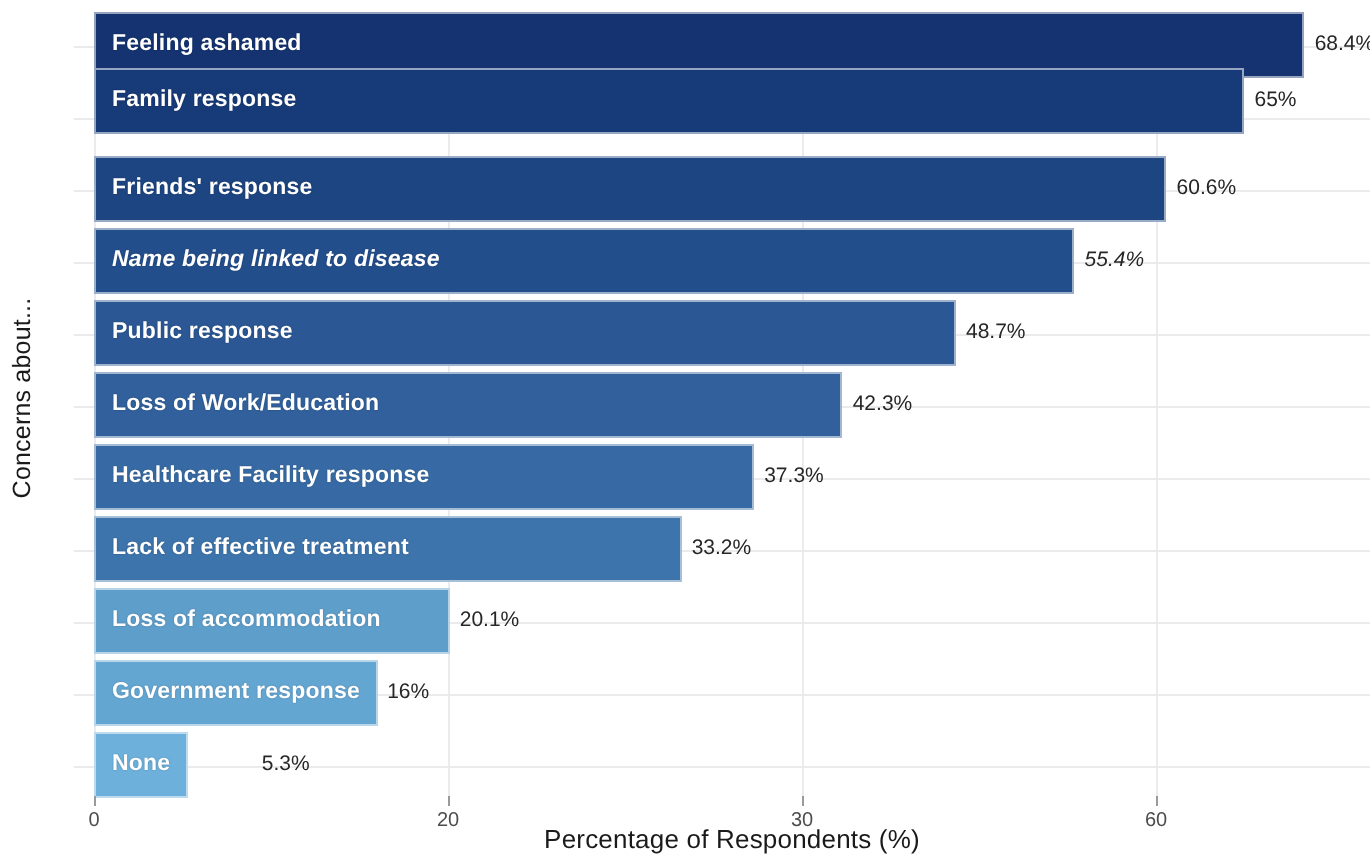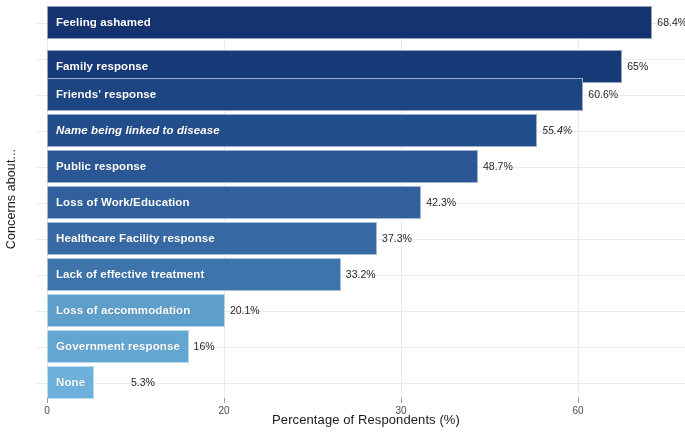--- a/index.html
+++ b/index.html
@@ -157,21 +157,21 @@
         <div class="gridline-h" style="top: 305px;"></div>
         <div class="gridline-h" style="top: 341px;"></div>
         <div class="gridline-h" style="top: 377px;"></div>
       </div>
     <div id="bars-layer">
         <div class="bar-row" style="top: 0px; width: 638px;">
           <div class="bar-rect" style="width: 605.34px; background: rgb(20, 51, 112);"></div>
           <div class="bar-label">Feeling ashamed</div>
           <div class="bar-value" style="left: 610.34px;">68.4%</div>
         </div>
-        <div class="bar-row" style="top: 44px; width: 582px;">
+        <div class="bar-row" style="top: 28px; width: 582px;">
           <div class="bar-rect" style="width: 575.25px; background: rgb(23, 58, 120);"></div>
           <div class="bar-label">Family response</div>
           <div class="bar-value" style="left: 580.25px;">65%</div>
         </div>
         <div class="bar-row" style="top: 72px; width: 545px; text-decoration: underline;">
           <div class="bar-rect" style="width: 536.31px; background: rgb(29, 69, 130);"></div>
           <div class="bar-label">Friends' response</div>
           <div class="bar-value" style="left: 541.31px; text-align: right;">60.6%</div>
         </div>
         <div class="bar-row" style="top: 108px; width: 638px; font-style: italic;">

